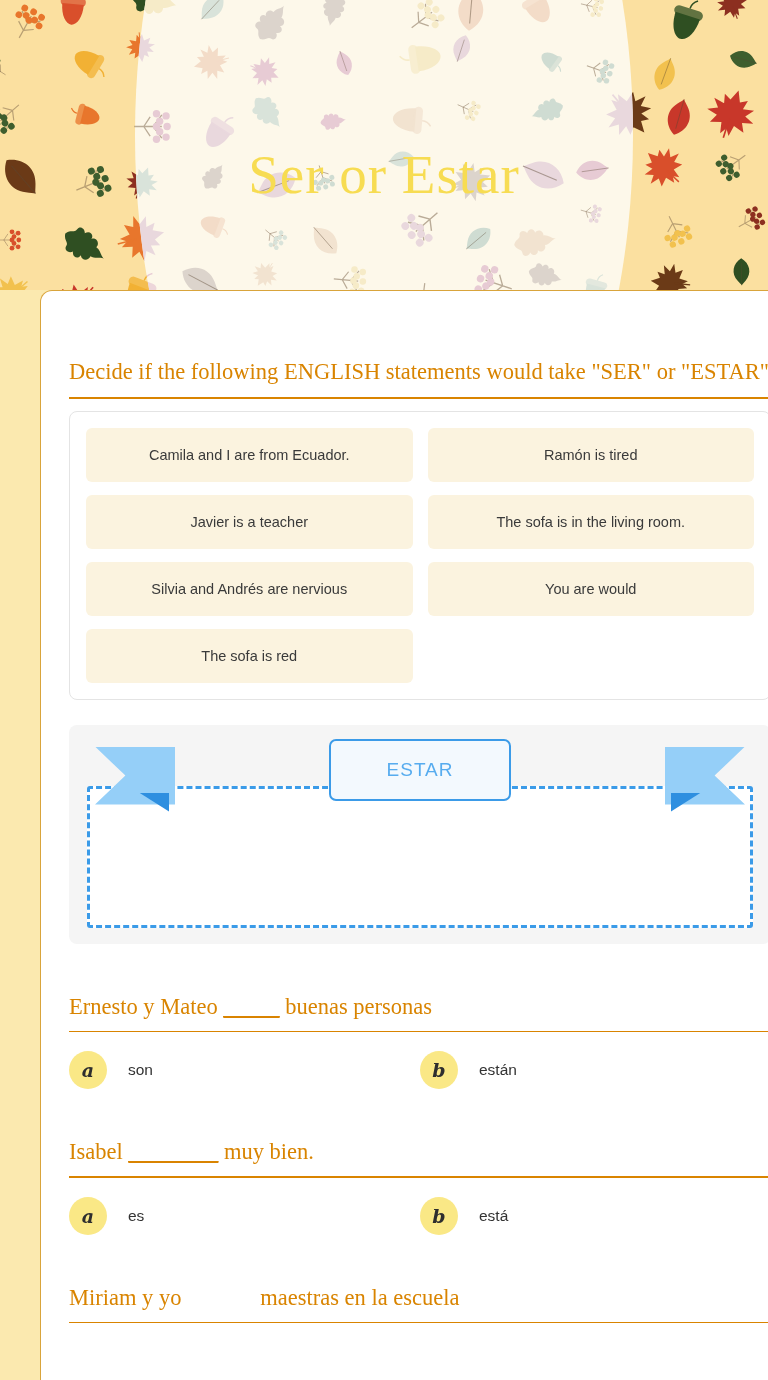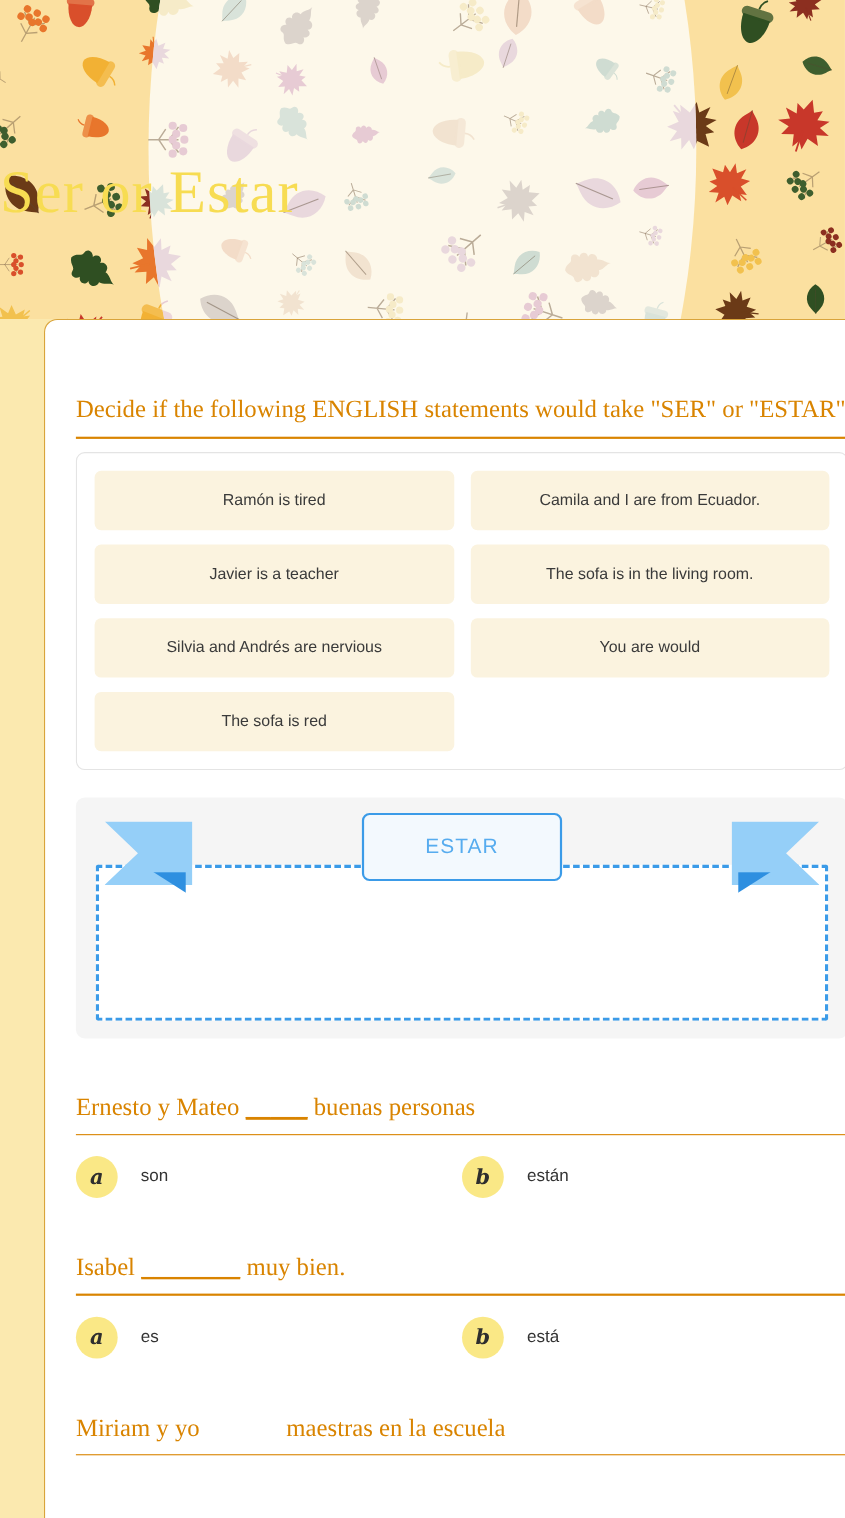--- a/index.html
+++ b/index.html
@@ -31,21 +31,21 @@
     background: #FDF8EA;
     border-radius: 50% / 50%;
   }
   .leaf-layer { position: absolute; inset: 0; }
   .leaf { position: absolute; }
   .header-title {
     position: absolute;
     top: 143px;
     left: 0;
     width: 768px;
-    text-align: left;
+    text-align: center;
     font-family: "Liberation Serif", serif;
     font-size: 55px;
     color: #F7DC52;
     letter-spacing: 1px;
     z-index: 5;
   }
 
   
   .card {
     position: absolute;
@@ -1075,22 +1075,22 @@
     </div>
   <div class="header-title">Ser or Estar</div>
 </div>
 
 <div class="card">
 
   <div class="instruction">Decide if the following ENGLISH statements would take "SER" or "ESTAR"</div>
   <div class="rule"></div>
 
   <div class="tiles-box" id="tiles-box">
+      <div class="tile">Camila and I are from Ecuador.</div>
       <div class="tile">Ramón is tired</div>
-      <div class="tile">Camila and I are from Ecuador.</div>
       <div class="tile">Javier is a teacher</div>
       <div class="tile">The sofa is in the living room.</div>
       <div class="tile">Silvia and Andrés are nervious</div>
       <div class="tile">You are would</div>
       <div class="tile">The sofa is red</div>
     </div>
 
   <div class="sort-panel" id="sort-panel">
       <div class="sort-col blue">
         <div class="dropzone blue"></div>

